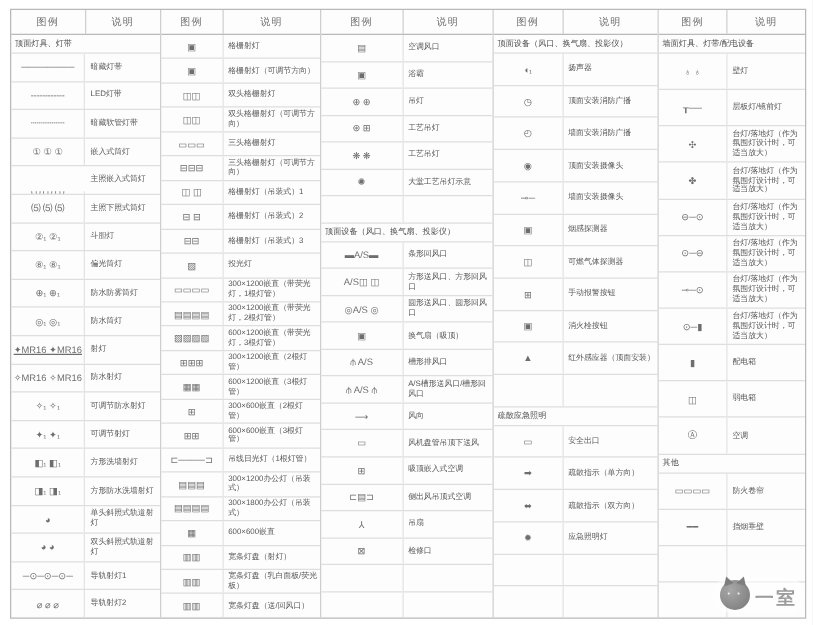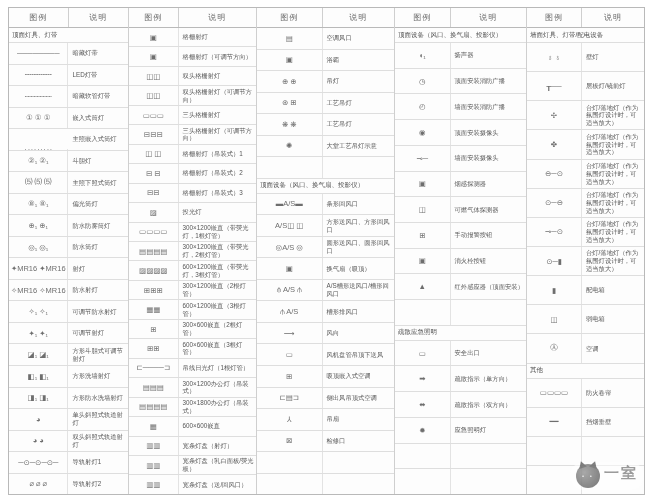--- a/index.html
+++ b/index.html
@@ -24,21 +24,21 @@
   .lrow:last-child{border-bottom:none;}
   .srow{flex:0 0 15px;display:flex;align-items:center;padding-left:3px;
     font-size:6.5px;color:#4f4f4f;border-bottom:1px solid #dedede;box-sizing:border-box;
     white-space:nowrap;overflow:hidden;}
   .symcell{display:flex;align-items:center;justify-content:center;
     font-size:7.5px;color:#6e6e6e;border-right:1px solid #e3e3e3;box-sizing:border-box;
     white-space:nowrap;overflow:hidden;letter-spacing:0;}
   .desccell{display:flex;align-items:center;padding:0 2px 0 4px;
     font-size:6.3px;color:#565656;box-sizing:border-box;line-height:1.25;overflow:hidden;}
   #watermark{
-    position:absolute;right:6px;bottom:10px;display:flex;align-items:flex-start;gap:4px;
+    position:absolute;right:6px;bottom:10px;display:flex;align-items:flex-end;gap:4px;
     opacity:.85;background:rgba(255,255,255,.6);padding:2px 6px;border-radius:14px;
   }
   #wm-circle{
     position:relative;width:24px;height:24px;border-radius:50%;
     background:radial-gradient(circle at 35% 35%,#9a9a9a,#5f5f5f);
   }
   #wm-circle:before,#wm-circle:after{
     content:"";position:absolute;top:-3px;width:0;height:0;
     border-left:4px solid transparent;border-right:4px solid transparent;
     border-bottom:7px solid #6a6a6a;
@@ -75,58 +75,54 @@
           </div>
           <div class="lrow">
             <div class="symcell" style="width: 60px;">①  ①  ①</div>
             <div class="desccell" style="width: 60px;">嵌入式筒灯</div>
           </div>
           <div class="lrow">
             <div class="symcell" style="width: 60px; margin-top: 20px;">⑴  ⑴  ⑴</div>
             <div class="desccell" style="width: 60px;">主照嵌入式筒灯</div>
           </div>
           <div class="lrow">
+            <div class="symcell" style="width: 60px;">⑸  ⑸  ⑸</div>
+            <div class="desccell" style="width: 60px;">主照下照式筒灯</div>
+          </div>
+          <div class="lrow">
             <div class="symcell" style="width: 60px;">②₁  ②₁</div>
             <div class="desccell" style="width: 60px;">斗胆灯</div>
           </div>
           <div class="lrow">
-            <div class="symcell" style="width: 60px;">⑸  ⑸  ⑸</div>
-            <div class="desccell" style="width: 60px;">主照下照式筒灯</div>
-          </div>
-          <div class="lrow">
             <div class="symcell" style="width: 60px;">⑧₁  ⑧₁</div>
             <div class="desccell" style="width: 60px;">偏光筒灯</div>
           </div>
           <div class="lrow">
             <div class="symcell" style="width: 60px;">⊕₁  ⊕₁</div>
             <div class="desccell" style="width: 60px;">防水防雾筒灯</div>
           </div>
           <div class="lrow">
             <div class="symcell" style="width: 60px;">◎₁  ◎₁</div>
             <div class="desccell" style="width: 60px;">防水筒灯</div>
           </div>
           <div class="lrow">
-            <div class="symcell" style="width: 60px;">✦MR16 ✦MR16</div>
+            <div class="symcell" style="width: 60px; text-decoration: underline;">✦MR16 ✦MR16</div>
             <div class="desccell" style="width: 60px;">射灯</div>
           </div>
           <div class="lrow">
             <div class="symcell" style="width: 60px;">✧MR16 ✧MR16</div>
             <div class="desccell" style="width: 60px;">防水射灯</div>
           </div>
           <div class="lrow">
             <div class="symcell" style="width: 60px;">✧₁  ✧₁</div>
             <div class="desccell" style="width: 60px;">可调节防水射灯</div>
           </div>
           <div class="lrow">
             <div class="symcell" style="width: 60px;">✦₁  ✦₁</div>
             <div class="desccell" style="width: 60px;">可调节射灯</div>
-          </div>
-          <div class="lrow">
-            <div class="symcell" style="width: 60px;">◪₁  ◪₁</div>
-            <div class="desccell" style="width: 60px;">方形斗胆式可调节射灯</div>
           </div>
           <div class="lrow">
             <div class="symcell" style="width: 60px;">◧₁  ◧₁</div>
             <div class="desccell" style="width: 60px;">方形洗墙射灯</div>
           </div>
           <div class="lrow">
             <div class="symcell" style="width: 60px;">◨₁  ◨₁</div>
             <div class="desccell" style="width: 60px;">方形防水洗墙射灯</div>
           </div>
           <div class="lrow">
@@ -296,26 +292,26 @@
           </div>
           <div class="lrow">
             <div class="symcell" style="width: 66px;">◎A/S ◎</div>
             <div class="desccell" style="width: 72px;">圆形送风口、圆形回风口</div>
           </div>
           <div class="lrow">
             <div class="symcell" style="width: 66px;">▣</div>
             <div class="desccell" style="width: 72px;">换气扇（吸顶）</div>
           </div>
           <div class="lrow">
+            <div class="symcell" style="width: 66px;">⫛ A/S</div>
+            <div class="desccell" style="width: 72px;">槽形排风口</div>
+          </div>
+          <div class="lrow">
             <div class="symcell" style="width: 66px;">⫛ A/S ⫛</div>
             <div class="desccell" style="width: 72px;">A/S槽形送风口/槽形回风口</div>
-          </div>
-          <div class="lrow">
-            <div class="symcell" style="width: 66px;">⫛ A/S</div>
-            <div class="desccell" style="width: 72px;">槽形排风口</div>
           </div>
           <div class="lrow">
             <div class="symcell" style="width: 66px;">⟶</div>
             <div class="desccell" style="width: 72px;">风向</div>
           </div>
           <div class="lrow">
             <div class="symcell" style="width: 66px;">▭</div>
             <div class="desccell" style="width: 72px;">风机盘管吊顶下送风</div>
           </div>
           <div class="lrow">

